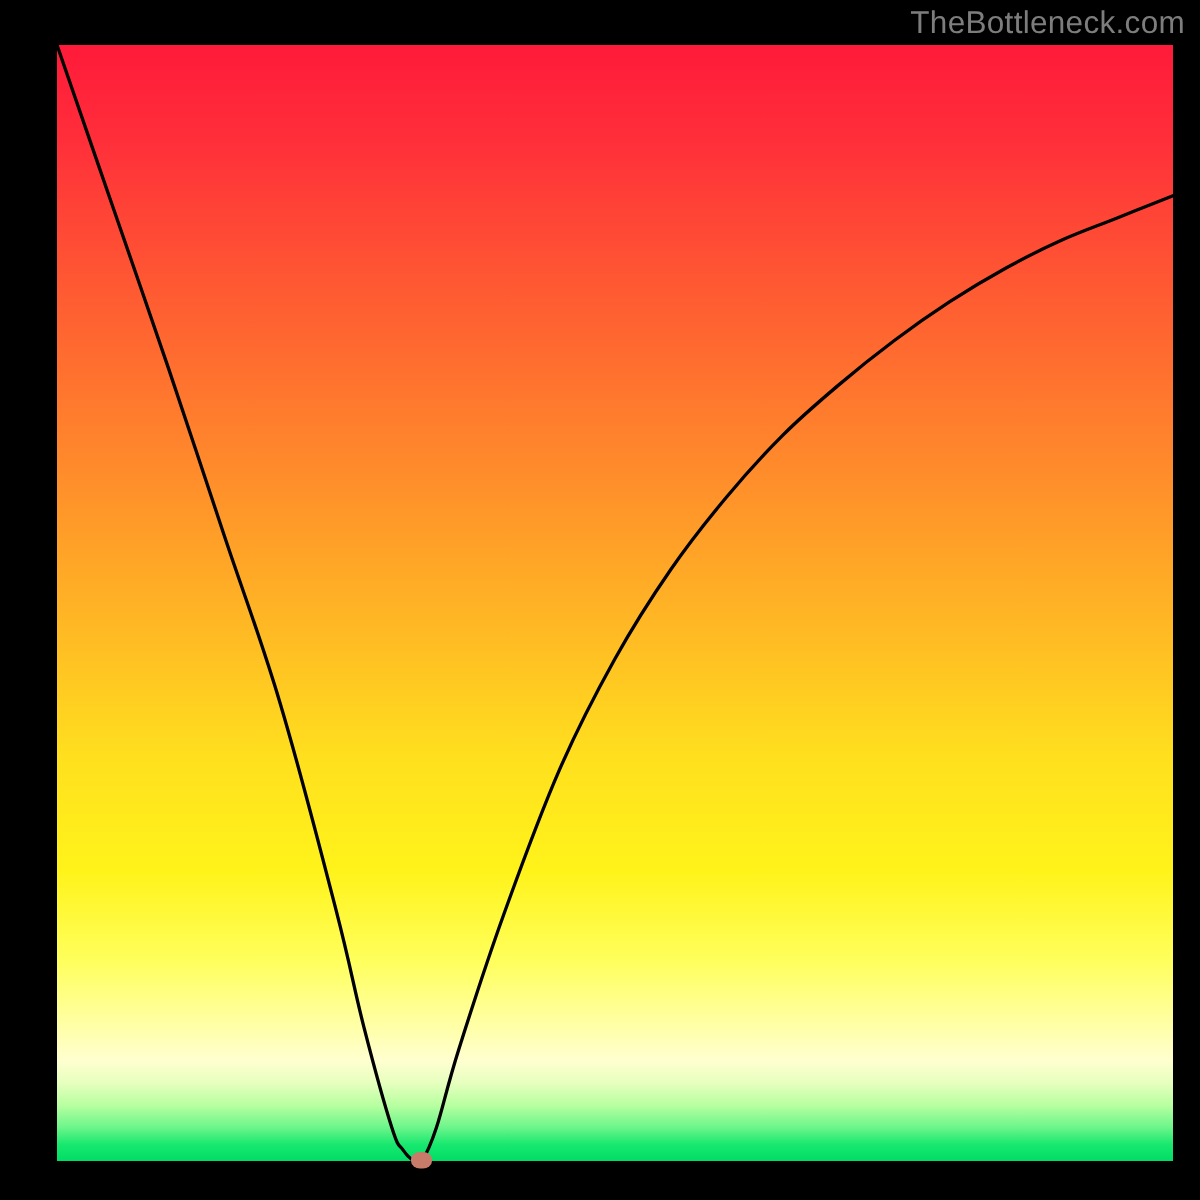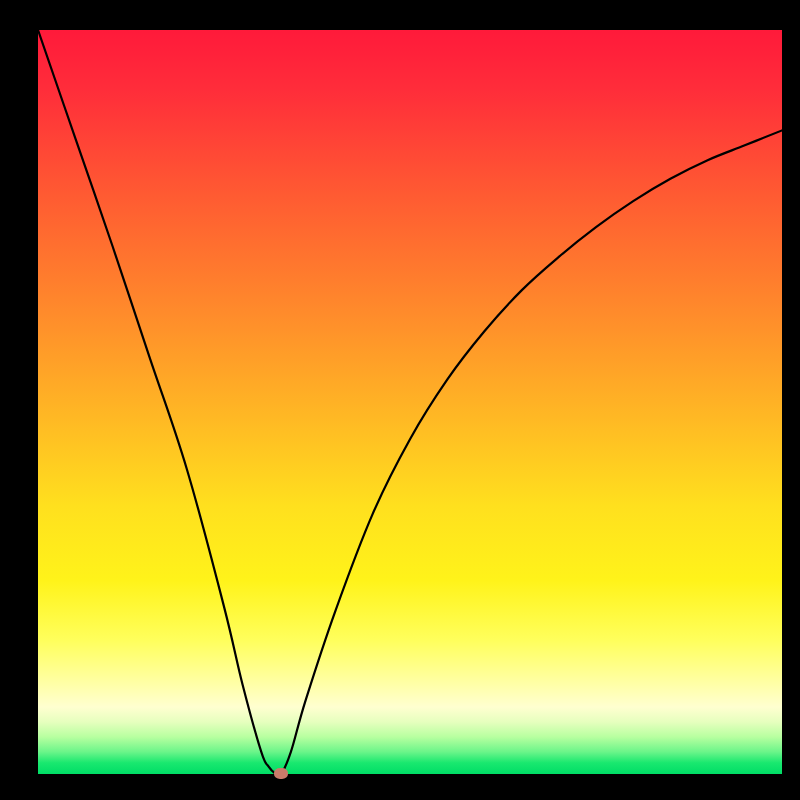--- a/index.html
+++ b/index.html
@@ -64,19 +64,20 @@
     color: #7d7d7d;
     font-size: 21px;
     letter-spacing: 0.2px;
     font-weight: 500;
   }
 </style>
 </head>
 <body>
 
 <div class="frame">
+  <div class="watermark">TheBottleneck.com</div>
   <div class="plot">
     <svg class="curve" viewBox="0 0 744 744" preserveAspectRatio="none">
       <path id="curve-path" d="M 0.00 0.00 C 6.70 19.42, 23.81 69.04, 37.20 107.88 C 50.59 146.72, 61.01 176.25, 74.40 215.76 C 87.79 255.27, 98.21 287.18, 111.60 327.36 C 124.99 367.54, 135.41 394.10, 148.80 438.96 C 162.19 483.82, 175.96 537.76, 186.00 576.60 C 196.04 615.44, 197.90 628.61, 204.60 654.72 C 211.30 680.83, 218.51 706.95, 223.20 721.68 C 227.89 736.41, 227.96 732.54, 230.64 736.56 C 233.32 740.58, 235.80 742.66, 238.08 744.00 C 240.36 745.34, 240.61 748.02, 243.29 744.00 C 245.97 739.98, 248.54 735.07, 252.96 721.68 C 257.38 708.29, 259.80 695.04, 267.84 669.60 C 275.88 644.16, 285.55 613.80, 297.60 580.32 C 309.65 546.84, 321.41 514.40, 334.80 483.60 C 348.19 452.80, 358.61 433.31, 372.00 409.20 C 385.39 385.09, 395.81 369.10, 409.20 349.68 C 422.59 330.26, 433.01 317.39, 446.40 301.32 C 459.79 285.25, 470.21 273.79, 483.60 260.40 C 496.99 247.01, 507.41 238.30, 520.80 226.92 C 534.19 215.54, 544.61 207.20, 558.00 197.16 C 571.39 187.12, 581.81 179.82, 595.20 171.12 C 608.59 162.42, 619.01 156.17, 632.40 148.80 C 645.79 141.43, 656.21 136.23, 669.60 130.20 C 682.99 124.17, 693.41 120.68, 706.80 115.32 C 720.19 109.96, 737.30 103.12, 744.00 100.44" fill="none" stroke="#000" stroke-width="2.2" stroke-linecap="round" stroke-linejoin="round"></path>
     </svg>
     <div id="marker" class="marker" style="left: 236.288px; top: 738px; background: rgb(201, 123, 106);"></div>
   </div>
 </div>
 
 </body></html>

